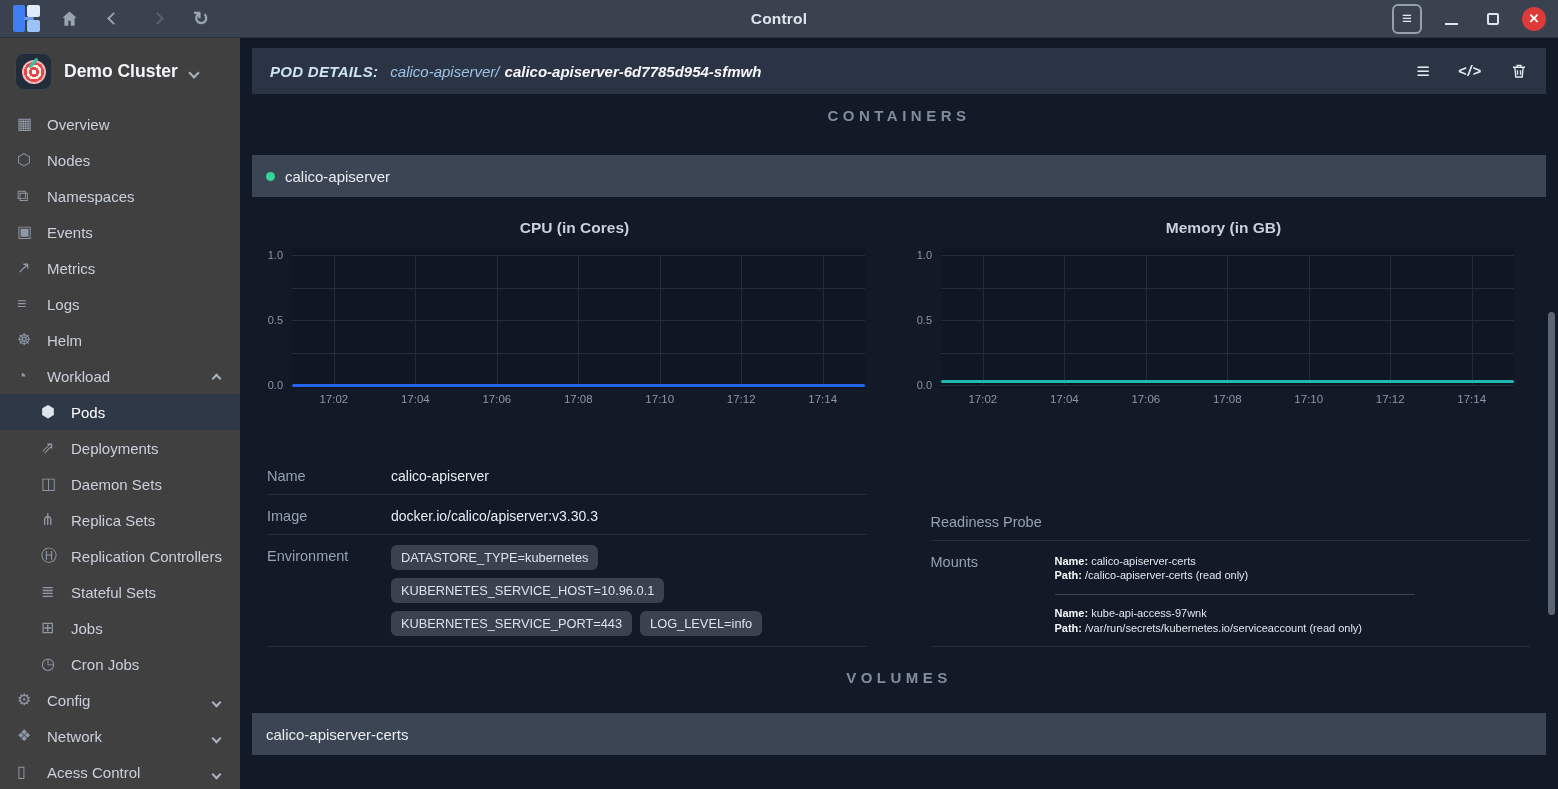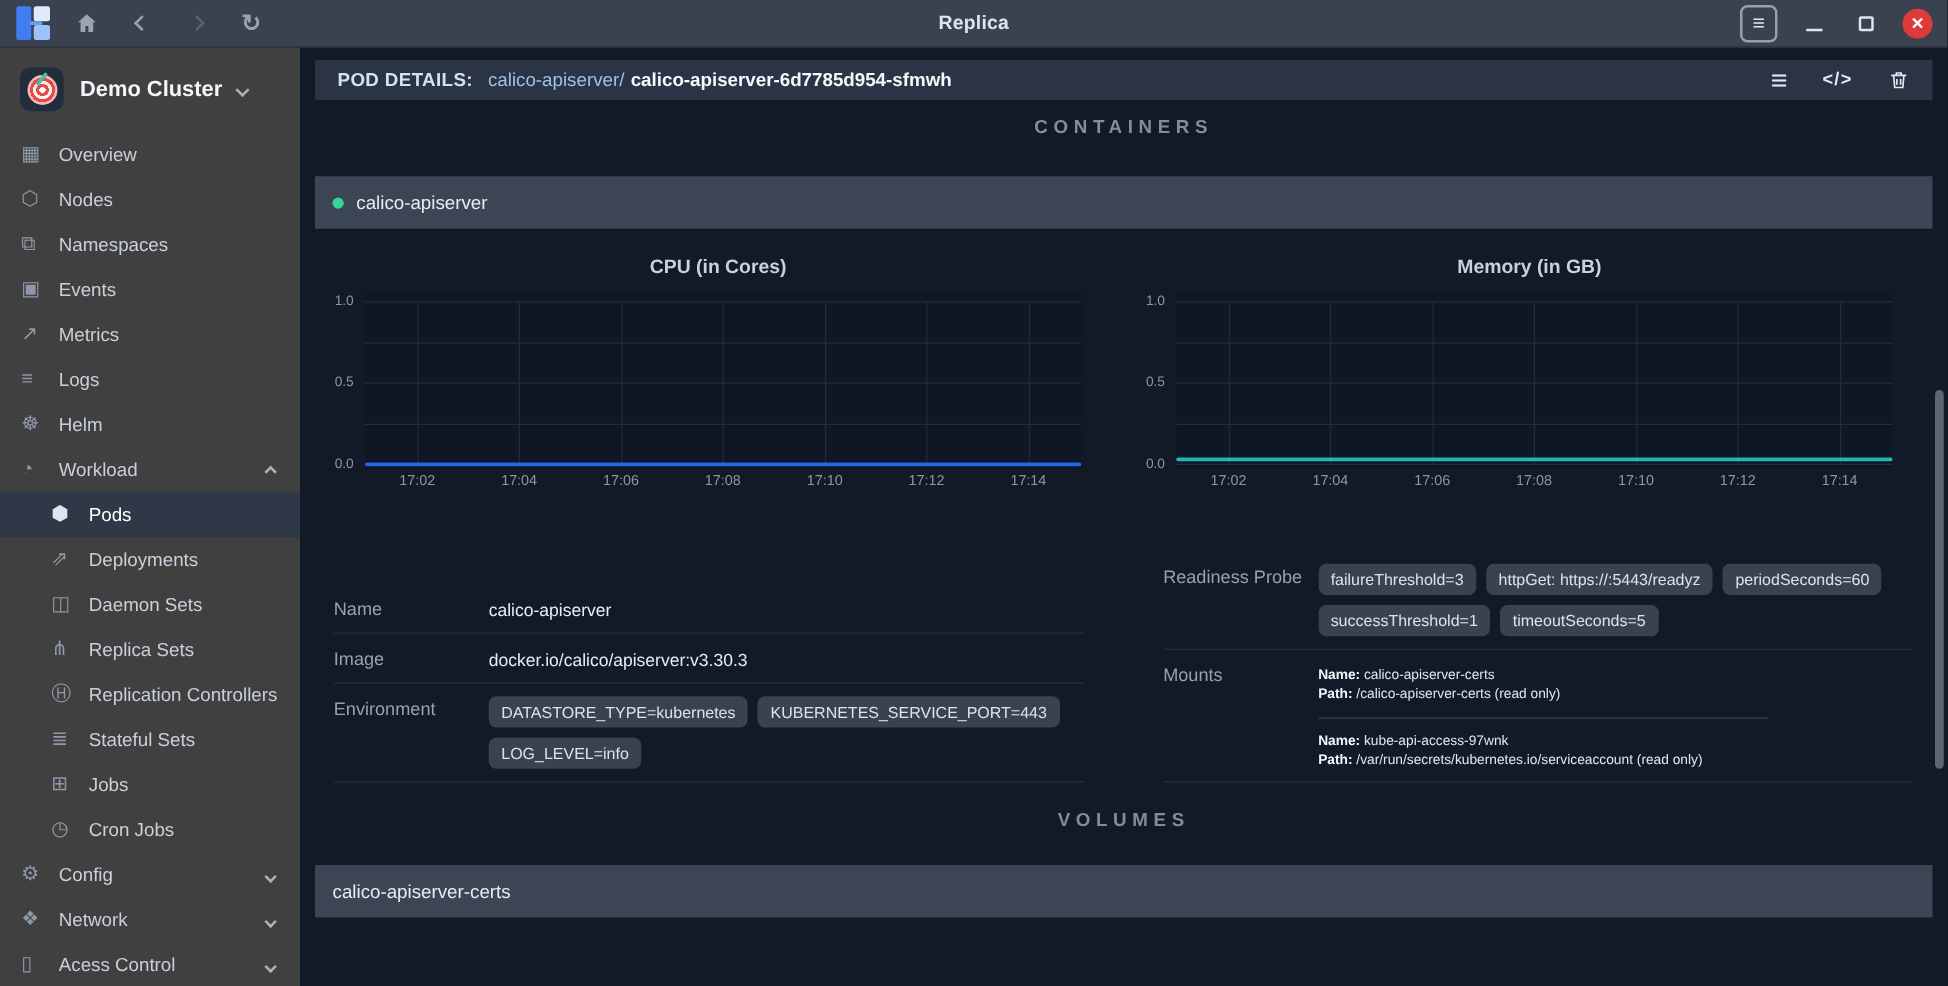--- a/index.html
+++ b/index.html
@@ -43,21 +43,21 @@
   .cluster-chev .chev{border-color:#aab3c0;width:8px;height:8px;border-width:2px;}
   .nav-item{height:36px;display:flex;align-items:center;padding-left:17px;color:#c9d0db;font-size:15px;cursor:default;}
   .nav-item.indent{padding-left:41px;}
   .nav-item.selected{background:#2e3846;color:#ffffff;}
   .nav-icon{width:30px;color:#8f98a8;font-size:16px;line-height:1;flex:0 0 auto;}
   .nav-item.selected .nav-icon{color:#dfe5ec;}
   .nav-chev{margin-left:auto;margin-right:20px;}
   .nav-chev .chev{width:7px;height:7px;border-width:2px;border-color:#aab3c0;}
   
   .main{position:absolute;left:240px;top:38px;right:0;bottom:0;background:#121927;overflow:hidden;}
-  .podbar{margin:10px 12px 0;height:32px;background:#2b3444;display:flex;align-items:center;padding:0 18px;}
+  .podbar{margin:10px 12px 0;height:46px;background:#2b3444;display:flex;align-items:center;padding:0 18px;font-style:italic;}
   .pod-label{color:#cfe3f7;font-weight:700;font-size:15px;letter-spacing:.3px;}
   .pod-ns{color:#9dc3e8;margin-left:12px;font-size:15px;}
   .pod-name{color:#f5f8fc;font-weight:700;font-size:15px;margin-left:5px;}
   .pod-actions{margin-left:auto;display:flex;align-items:center;gap:28px;color:#e6eaf0;}
   .pa-menu{font-size:23px;line-height:1;}
   .pa-code{font-size:14.5px;font-weight:700;letter-spacing:1px;}
   .section-title{text-align:center;color:#828c9d;font-weight:700;letter-spacing:4.5px;font-size:15px;margin-top:13px;height:22px;}
   .card-header{margin:26px 12px 0;height:42px;background:#3c4554;display:flex;align-items:center;padding:0 14px;color:#e9edf2;font-size:15px;}
   .dot{width:9px;height:9px;border-radius:50%;margin-right:10px;flex:0 0 auto;}
   
@@ -106,21 +106,21 @@
   </div>
   <div class="tb-btn">
       <i class="chev left"></i>
     </div>
   <div class="tb-btn">
       <i class="chev right"></i>
     </div>
   <div class="tb-btn">
       <span class="reload-glyph">↻</span>
     </div>
-  <div class="tb-title">Replica</div>
+  <div class="tb-title">Control</div>
   <div class="win-controls">
     <div class="menu-btn">
         <span>≡</span>
       </div>
     <div class="min-btn">
         <i></i>
       </div>
     <div class="max-btn">
         <i></i>
       </div>
@@ -322,35 +322,29 @@
           <div class="dcontent">calico-apiserver</div>
         </div>
         <div class="drow">
           <div class="dlabel">Image</div>
           <div class="dcontent">docker.io/calico/apiserver:v3.30.3</div>
         </div>
         <div class="drow">
           <div class="dlabel">Environment</div>
           <div class="dcontent badges">
             <span class="badge">DATASTORE_TYPE=kubernetes</span>
+            <span class="badge">KUBERNETES_SERVICE_HOST=10.96.0.1</span>
             <span class="badge">KUBERNETES_SERVICE_PORT=443</span>
             <span class="badge">LOG_LEVEL=info</span>
           </div>
         </div>
       </div>
     <div class="dtable right">
         <div class="drow">
           <div class="dlabel">Readiness Probe</div>
-          <div class="dcontent badges">
-            <span class="badge">failureThreshold=3</span>
-            <span class="badge">httpGet: https://:5443/readyz</span>
-            <span class="badge">periodSeconds=60</span>
-            <span class="badge">successThreshold=1</span>
-            <span class="badge">timeoutSeconds=5</span>
-          </div>
         </div>
         <div class="drow">
           <div class="dlabel">Mounts</div>
           <div class="dcontent">
             <div class="mount">
               <div><b>Name:</b> calico-apiserver-certs</div>
               <div><b>Path:</b> /calico-apiserver-certs (read only)</div>
             </div>
             <div class="mount-sep"></div>
             <div class="mount">

